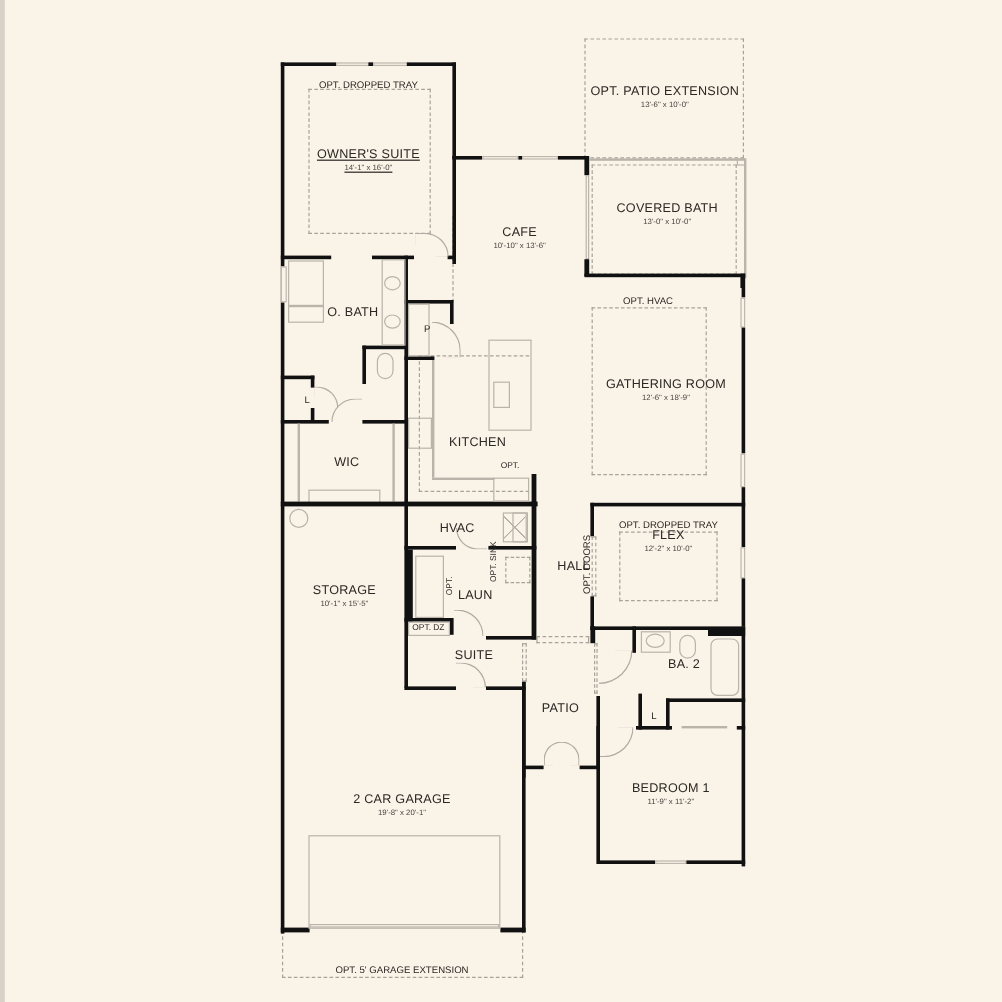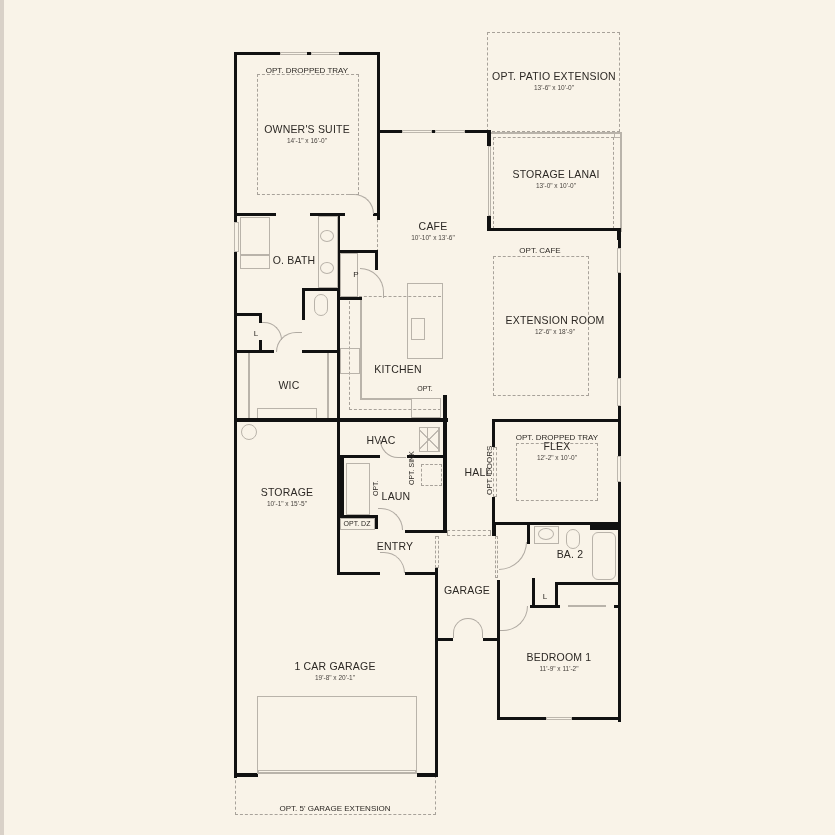--- a/index.html
+++ b/index.html
@@ -178,82 +178,82 @@
 
   <div class="w" style="left:532px;top:578px;width:3px;height:30px;"></div>
   <div class="w" style="left:555px;top:582px;width:66px;height:3px;"></div>
   <div class="w" style="left:555px;top:582px;width:3px;height:26px;"></div>
   <div class="w" style="left:530px;top:605px;width:30px;height:3px;"></div>
   <div class="w" style="left:614px;top:605px;width:7px;height:3px;"></div>
   <div class="thin" style="left:568px;top:605px;width:38px;height:2px;"></div>
   <div class="door" style="left:500px;top:606px;width:28px;height:25px;border-radius:0 0 28px 0;border-left:none;border-top:none;"></div>
 
   <div class="lbl small" style="left:307px;top:66px;">OPT. DROPPED TRAY</div>
-  <div class="lbl" style="left:307px;top:123px;">
+  <div class="lbl" style="left:307px;top:123px;text-decoration:underline;">
     <div class="room">OWNER'S SUITE</div>
     <div class="dim">14'-1" x 16'-0"</div>
   </div>
 
   <div class="lbl" style="left:554px;top:70px;">
     <div class="room">OPT. PATIO EXTENSION</div>
     <div class="dim">13'-6" x 10'-0"</div>
   </div>
 
   <div class="lbl" style="left:556px;top:168px;">
-    <div class="room">STORAGE LANAI</div>
+    <div class="room">COVERED BATH</div>
     <div class="dim">13'-0" x 10'-0"</div>
   </div>
 
-  <div class="lbl" style="left:433px;top:188px;margin-top:32px;">
+  <div class="lbl" style="left:433px;top:188px;">
     <div class="room">CAFE</div>
     <div class="dim">10'-10" x 13'-6"</div>
   </div>
 
-  <div class="lbl small" style="left:540px;top:246px;">OPT. CAFE</div>
+  <div class="lbl small" style="left:540px;top:246px;">OPT. HVAC</div>
   <div class="lbl" style="left:555px;top:314px;">
-    <div class="room">EXTENSION ROOM</div>
+    <div class="room">GATHERING ROOM</div>
     <div class="dim">12'-6" x 18'-9"</div>
   </div>
 
   <div class="lbl room" style="left:294px;top:254px;">O. BATH</div>
   <div class="lbl small" style="left:356px;top:270px;">P</div>
   <div class="lbl small" style="left:256px;top:329px;">L</div>
   <div class="lbl room" style="left:289px;top:379px;">WIC</div>
   <div class="lbl room" style="left:398px;top:363px;">KITCHEN</div>
   <div class="lbl tiny" style="left:425px;top:385px;">OPT.</div>
 
   <div class="lbl room" style="left:381px;top:434px;">HVAC</div>
   <div class="lbl room" style="left:396px;top:490px;">LAUN</div>
   <div class="vert tiny" style="left:372px;top:496px;">OPT.</div>
   <div class="vert tiny" style="left:408px;top:485px;">OPT. SINK</div>
   <div class="lbl tiny" style="left:357px;top:520px;">OPT. DZ</div>
-  <div class="lbl room" style="left:395px;top:540px;">ENTRY</div>
+  <div class="lbl room" style="left:395px;top:540px;">SUITE</div>
   <div class="lbl room" style="left:466px;top:466px;margin-left:12px;">HALL</div>
 
   <div class="vert small" style="left:485px;top:495px;">OPT. DOORS</div>
   <div class="lbl small" style="left:557px;top:433px;">OPT. DROPPED TRAY</div>
   <div class="lbl" style="left:557px;top:440px;">
     <div class="room">FLEX</div>
     <div class="dim">12'-2" x 10'-0"</div>
   </div>
 
   <div class="lbl" style="left:287px;top:486px;">
     <div class="room">STORAGE</div>
     <div class="dim">10'-1" x 15'-5"</div>
   </div>
 
   <div class="lbl room" style="left:570px;top:548px;">BA. 2</div>
   <div class="lbl small" style="left:545px;top:592px;">L</div>
-  <div class="lbl room" style="left:467px;top:584px;">GARAGE</div>
+  <div class="lbl room" style="left:467px;top:584px;">PATIO</div>
 
   <div class="lbl" style="left:559px;top:651px;">
     <div class="room">BEDROOM 1</div>
     <div class="dim">11'-9" x 11'-2"</div>
   </div>
 
   <div class="lbl" style="left:335px;top:660px;">
-    <div class="room">1 CAR GARAGE</div>
+    <div class="room">2 CAR GARAGE</div>
     <div class="dim">19'-8" x 20'-1"</div>
   </div>
 
   <div class="lbl small" style="left:335px;top:804px;">OPT. 5' GARAGE EXTENSION</div>
 
 </div>
 
 </body></html>

